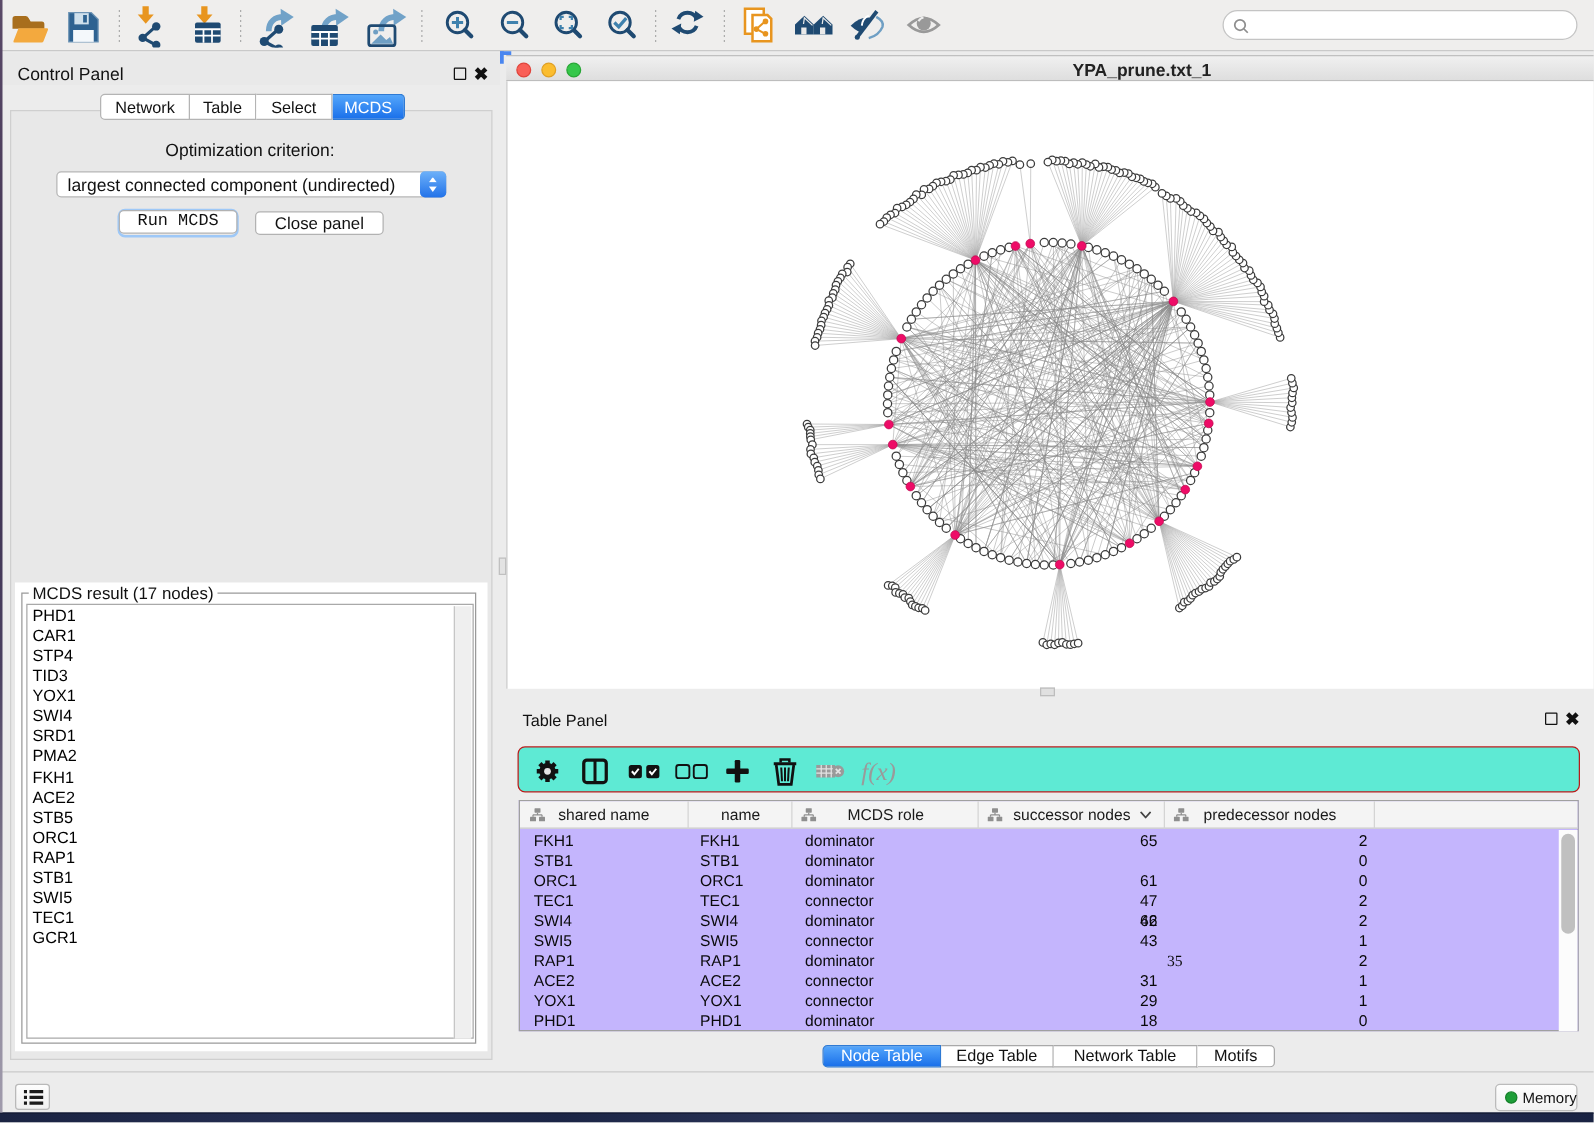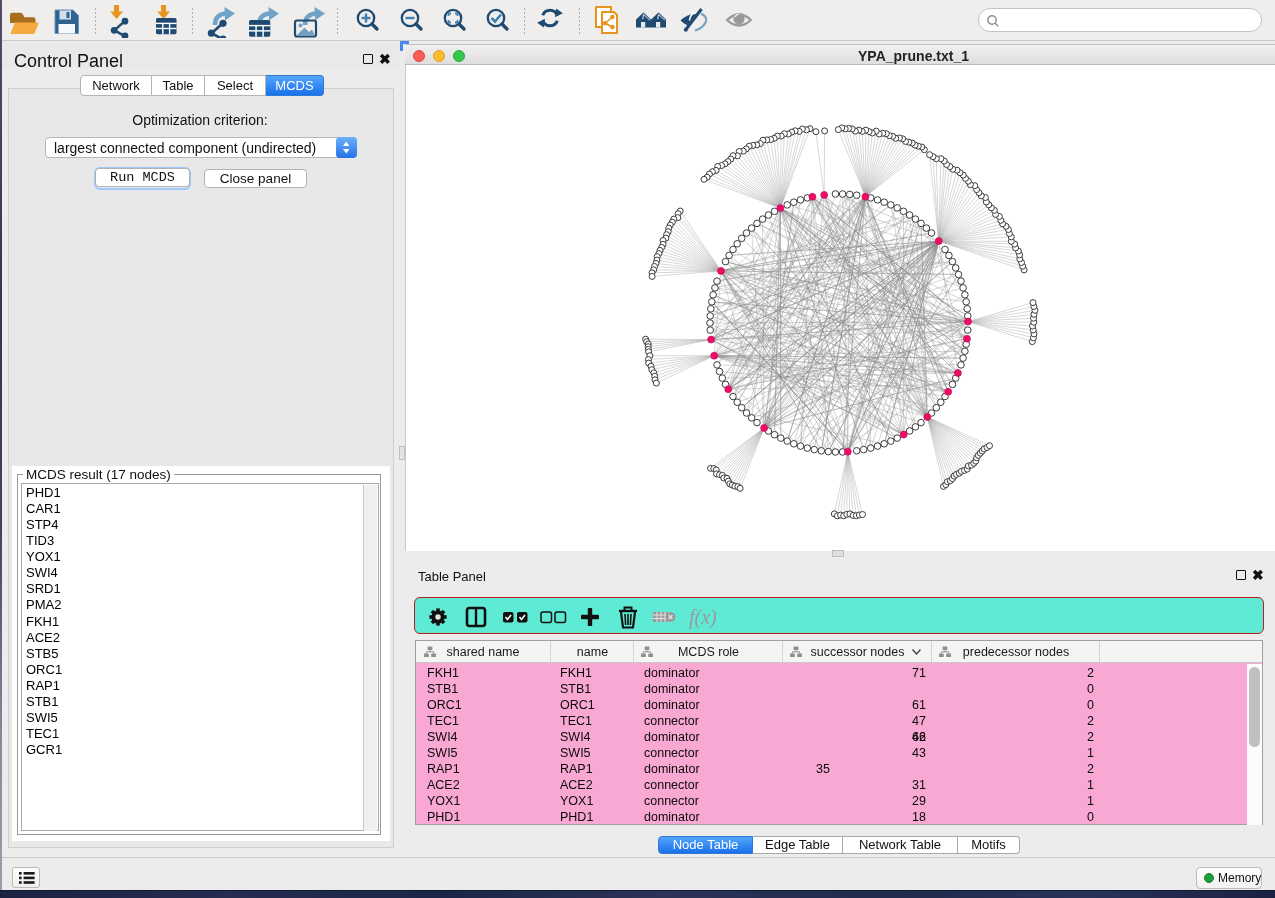--- a/index.html
+++ b/index.html
@@ -9,21 +9,21 @@
 
 
 #toolbar { left:0; top:0; width:1275px; height:41px; background:#efeeed; border-bottom:1px solid #c9c9c9; }
 .tsep { position:absolute; top:8px; width:1px; height:26px;
   background-image:linear-gradient(#adadad 50%, transparent 50%); background-size:1px 4px; }
 #search { position:absolute; left:978px; top:8px; width:284px; height:24px; background:#fff;
   border:1px solid #c4c4c4; border-radius:13px; }
 
 
 #ctl-title { left:0; top:42px; width:400px; height:26px; background:#e9e9e9; }
-#ctl-title span { position:absolute; left:14px; top:9px; font-size:18px; color:#111; }
+#ctl-title span { position:absolute; left:14px; top:9px; font-size:14px; color:#111; }
 .winbtn-sq { position:absolute; width:10px; height:10px; border:1.6px solid #111; border-radius:1px; }
 .winbtn-x { position:absolute; font-size:14px; font-weight:bold; color:#111; line-height:10px; }
 
 #tabs { left:80px; top:75px; height:21px; }
 .tab { position:absolute; top:0; height:21px; background:#fff; border:1px solid #b4b4b4; border-left:none;
   font-size:13px; color:#111; text-align:center; line-height:20px; }
 .tab.first { border-left:1px solid #b4b4b4; border-radius:4px 0 0 4px; }
 .tab.last { border-radius:0 4px 4px 0; }
 .tab.sel { background:linear-gradient(#54a6fb, #1a70ea); color:#fff; border-color:#2e7ad4; }
 
@@ -71,21 +71,21 @@
 .light { position:absolute; top:4.5px; width:12px; height:12px; border-radius:50%; }
 #canvas { left:405px; top:65px; width:870px; height:486px; background:#fff; border-left:1px solid #c9c9c9; }
 #canvas-handle { left:832px; top:550px; width:12px; height:7px; background:#e0e0e0; border:1px solid #bdbdbd; }
 #div-handle { left:399px; top:446px; width:6px; height:14px; background:#e3e3e3; border:1px solid #c0c0c0; }
 
 
 #tbl-title { left:405px; top:563px; width:870px; height:26px; }
 #tbl-title span { position:absolute; left:13px; top:6px; font-size:13px; color:#111; }
 #tbl-toolbar { left:414px; top:597px; width:850px; height:37px; background:#5eead4;
   border:1px solid #b91c1c; border-radius:6px; }
-#datatable { left:415px; top:640px; width:848px; height:185px; background:#f9a8d4; border:1px solid #a0a0a0; }
+#datatable { left:415px; top:640px; width:848px; height:185px; background:#c4b5fd; border:1px solid #a0a0a0; }
 #thead { position:absolute; left:0; top:0; width:846px; height:22px; background:#f4f4f4; border-bottom:1px solid #c9c9c9; }
 .th { position:absolute; top:0; height:22px; font-size:12.5px; color:#1a1a1a; text-align:center; line-height:22px;
   border-right:1px solid #d4d4d4; }
 .trow { position:absolute; font-size:12.5px; color:#0a0a0a; height:16.1px; line-height:16.1px; }
 #vsb { position:absolute; right:0px; top:23px; width:15px; height:161px; background:#fcfcfc; }
 #vsb .thumb { position:absolute; left:2px; top:3px; width:11px; height:80px; background:#c0c0c0; border-radius:5.5px; }
 
 #btabs { left:658px; top:836px; height:18px; }
 .btab { position:absolute; top:0; height:18px; background:#fff; border:1px solid #a9a9a9; border-left:none;
   font-size:13px; color:#111; text-align:center; line-height:16px; }
@@ -1236,21 +1236,21 @@
           </g>
           <g stroke="#8f8f8f" stroke-width="1" fill="none">
             <path d="M6,4.1 L6,5.8 M2.4,5.8 L9.6,5.8 M2.4,5.8 L2.4,7.4 M9.6,5.8 L9.6,7.4"></path>
           </g>
         </svg>predecessor nodes</div>
 </div>
   <div id="tbody">
       <div class="trow" style="left:11px; top:23.5px;">FKH1</div>
 <div class="trow" style="left:144px; top:23.5px;">FKH1</div>
 <div class="trow" style="left:228px; top:23.5px;">dominator</div>
-<div class="trow" style="left:400px; top:23.5px; width:110px; text-align:right;">71</div>
+<div class="trow" style="left:400px; top:23.5px; width:110px; text-align:right;">65</div>
 <div class="trow" style="left:560px; top:23.5px; width:118px; text-align:right;">2</div>
 <div class="trow" style="left:11px; top:39.6px;">STB1</div>
 <div class="trow" style="left:144px; top:39.6px;">STB1</div>
 <div class="trow" style="left:228px; top:39.6px;">dominator</div>
 <div class="trow" style="left:400px; top:39.6px; width:110px; text-align:right;margin-top:48px;">62</div>
 <div class="trow" style="left:560px; top:39.6px; width:118px; text-align:right;">0</div>
 <div class="trow" style="left:11px; top:55.7px;">ORC1</div>
 <div class="trow" style="left:144px; top:55.7px;">ORC1</div>
 <div class="trow" style="left:228px; top:55.7px;">dominator</div>
 <div class="trow" style="left:400px; top:55.7px; width:110px; text-align:right;">61</div>
@@ -1266,21 +1266,21 @@
 <div class="trow" style="left:400px; top:87.9px; width:110px; text-align:right;">46</div>
 <div class="trow" style="left:560px; top:87.9px; width:118px; text-align:right;">2</div>
 <div class="trow" style="left:11px; top:104.0px;">SWI5</div>
 <div class="trow" style="left:144px; top:104.0px;">SWI5</div>
 <div class="trow" style="left:228px; top:104.0px;">connector</div>
 <div class="trow" style="left:400px; top:104.0px; width:110px; text-align:right;">43</div>
 <div class="trow" style="left:560px; top:104.0px; width:118px; text-align:right;">1</div>
 <div class="trow" style="left:11px; top:120.1px;">RAP1</div>
 <div class="trow" style="left:144px; top:120.1px;">RAP1</div>
 <div class="trow" style="left:228px; top:120.1px;">dominator</div>
-<div class="trow" style="left:400px; top:120.1px; width:110px; ">35</div>
+<div class="trow" style="left:420px; top:120.1px; width:110px; text-align:right;font-family:Liberation Serif, serif;">35</div>
 <div class="trow" style="left:560px; top:120.1px; width:118px; text-align:right;">2</div>
 <div class="trow" style="left:11px; top:136.2px;">ACE2</div>
 <div class="trow" style="left:144px; top:136.2px;">ACE2</div>
 <div class="trow" style="left:228px; top:136.2px;">connector</div>
 <div class="trow" style="left:400px; top:136.2px; width:110px; text-align:right;">31</div>
 <div class="trow" style="left:560px; top:136.2px; width:118px; text-align:right;">1</div>
 <div class="trow" style="left:11px; top:152.3px;">YOX1</div>
 <div class="trow" style="left:144px; top:152.3px;">YOX1</div>
 <div class="trow" style="left:228px; top:152.3px;">connector</div>
 <div class="trow" style="left:400px; top:152.3px; width:110px; text-align:right;">29</div>

